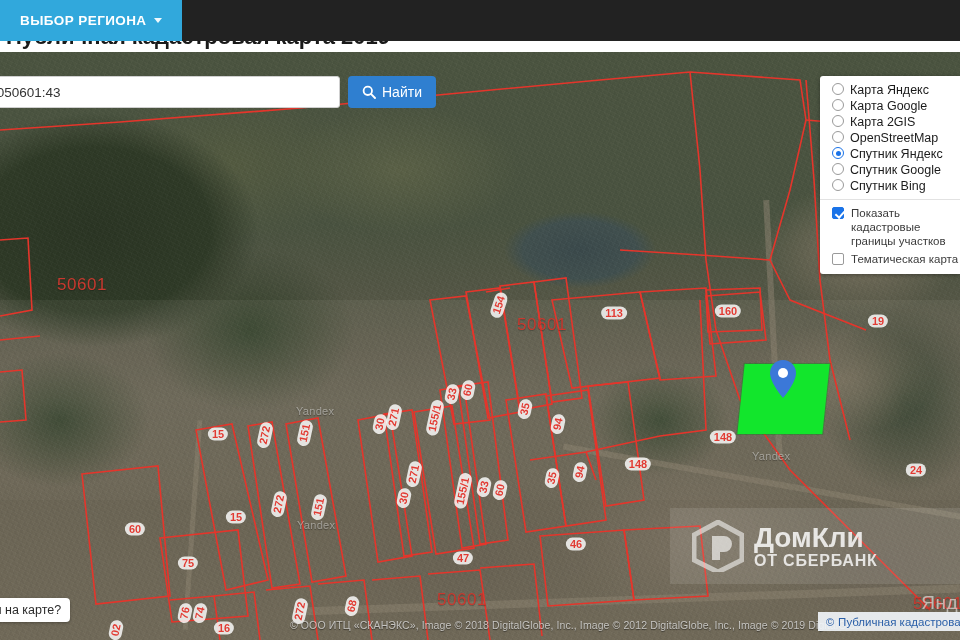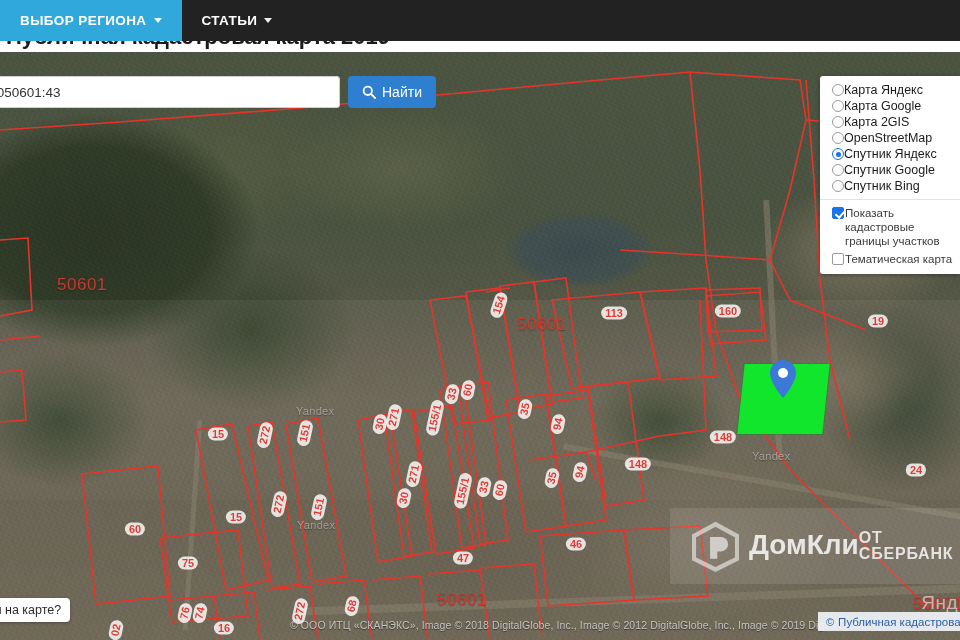--- a/index.html
+++ b/index.html
@@ -98,21 +98,21 @@
     text-shadow: 0 1px 1px rgba(0,0,0,.35);
     pointer-events: none;
   }
   #domclick {
     position: absolute; right: 0; top: 508px; width: 290px; height: 76px;
     background: rgba(255,255,255,.10);
     display: flex; align-items: center; gap: 10px;
     padding-left: 22px;
     pointer-events: none;
   }
-  #domclick .dc-text { display: flex; flex-direction: row; }
+  #domclick .dc-text { display: flex; flex-direction: column; }
   #dc-name { color: rgba(255,255,255,.82); font-size: 28px; font-weight: 700; line-height: 30px; }
   #dc-sub { color: rgba(255,255,255,.80); font-size: 16px; font-weight: 700; letter-spacing: .8px; line-height: 16px; }
 
   
   #topnav {
     position: absolute; left: 0; top: 0; width: 960px; height: 41px;
     background: #222222; display: flex; align-items: stretch; z-index: 40;
   }
   .nav-item {
     display: flex; align-items: center; gap: 7px;
@@ -150,27 +150,27 @@
     display: flex; align-items: center; gap: 6px; cursor: pointer;
   }
 
   
   #layers {
     position: absolute; right: 0; top: 76px; width: 140px;
     background: #ffffff; border-radius: 3px 0 0 3px;
     box-shadow: 0 1px 4px rgba(0,0,0,.35);
     padding: 6px 0 4px 0; z-index: 35; overflow: hidden;
   }
-  .radio-row { display: flex; align-items: center; padding: 1px 0 1px 12px; cursor: pointer; }
+  .radio-row { display: flex; gap: 6px; padding: 1px 0 1px 12px; cursor: pointer; }
   .radio-row label { font-size: 12.5px; color: #1b1b1b; cursor: pointer; white-space: nowrap; }
   .rd { width: 12px; height: 12px; border: 1px solid #9a9a9a; border-radius: 50%; background: #fff; flex: 0 0 auto; position: relative; }
   .rd.on { border-color: #1a73e8; }
   .rd.on::after { content: ""; position: absolute; left: 2.5px; top: 2.5px; width: 5px; height: 5px; border-radius: 50%; background: #1a73e8; }
   #layer-div { height: 1px; background: #e2e2e2; margin: 5px 0 6px 0; }
-  .check-row { display: flex; align-items: flex-start; gap: 1px; padding: 0 0 4px 12px; cursor: pointer; }
+  .check-row { display: flex; align-items: flex-start; gap: 7px; padding: 0 0 4px 12px; cursor: pointer; }
   .check-row .ck-lbl { font-size: 11.5px; color: #3b3b3b; line-height: 14px; }
   .ck { width: 12px; height: 12px; border: 1px solid #9a9a9a; border-radius: 2px; background: #fff; flex: 0 0 auto; margin-top: 1px; position: relative; }
   .ck.on { background: #1a73e8; border-color: #1a73e8; }
   .ck.on::after {
     content: ""; position: absolute; left: 3.5px; top: .5px; width: 3.5px; height: 7px;
     border: solid #fff; border-width: 0 2px 2px 0; transform: rotate(42deg);
   }
 
   
   #help-pill {
@@ -341,24 +341,20 @@
     </div>
 
     <div id="yandex-brand">Янд</div>
   </div>
 
   <div id="topnav">
       <div class="nav-item active">
         <span>ВЫБОР РЕГИОНА</span>
         <span class="caret"></span>
       </div>
-      <div class="nav-item">
-        <span>СТАТЬИ</span>
-        <span class="caret"></span>
-      </div>
     </div>
 
   <div id="heading-strip">
     <div id="heading-text">Публичная кадастровая карта 2019</div>
   </div>
 
   <div id="searchbar">
     <input id="search-input" type="text" placeholder="Введите кадастровый номер" value=":050601:43" style="">
     <button id="search-btn">
       <svg width="14" height="14" viewBox="0 0 14 14">

